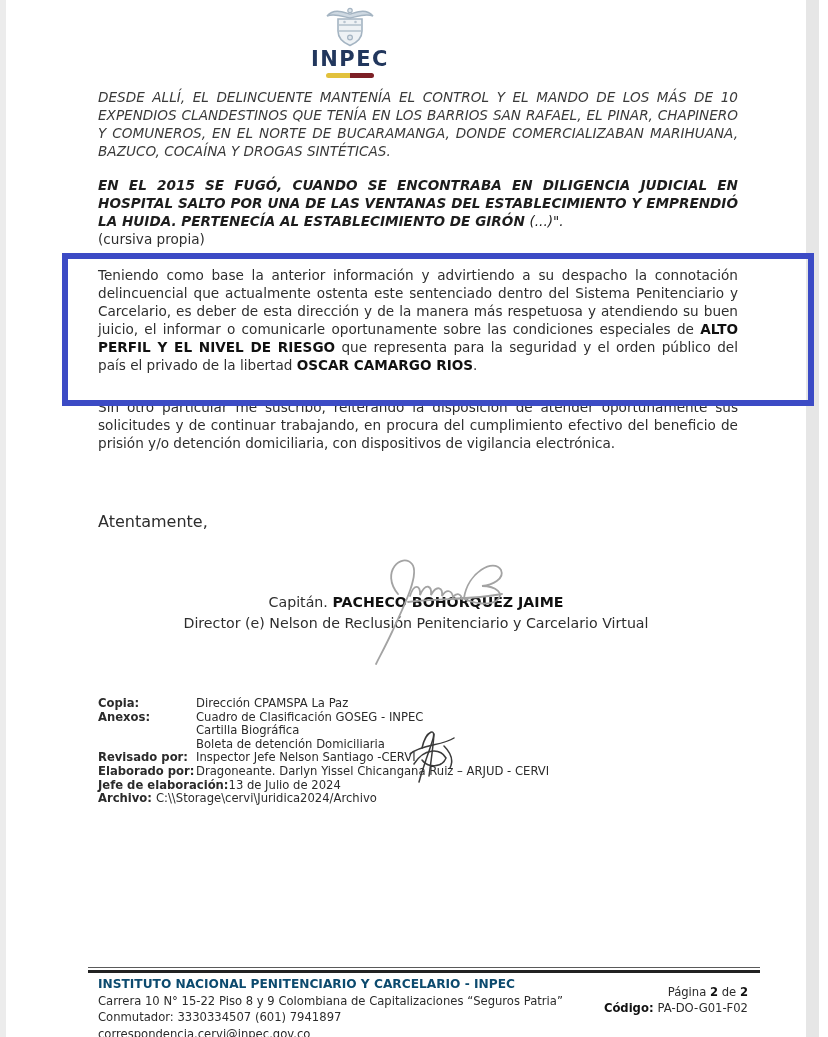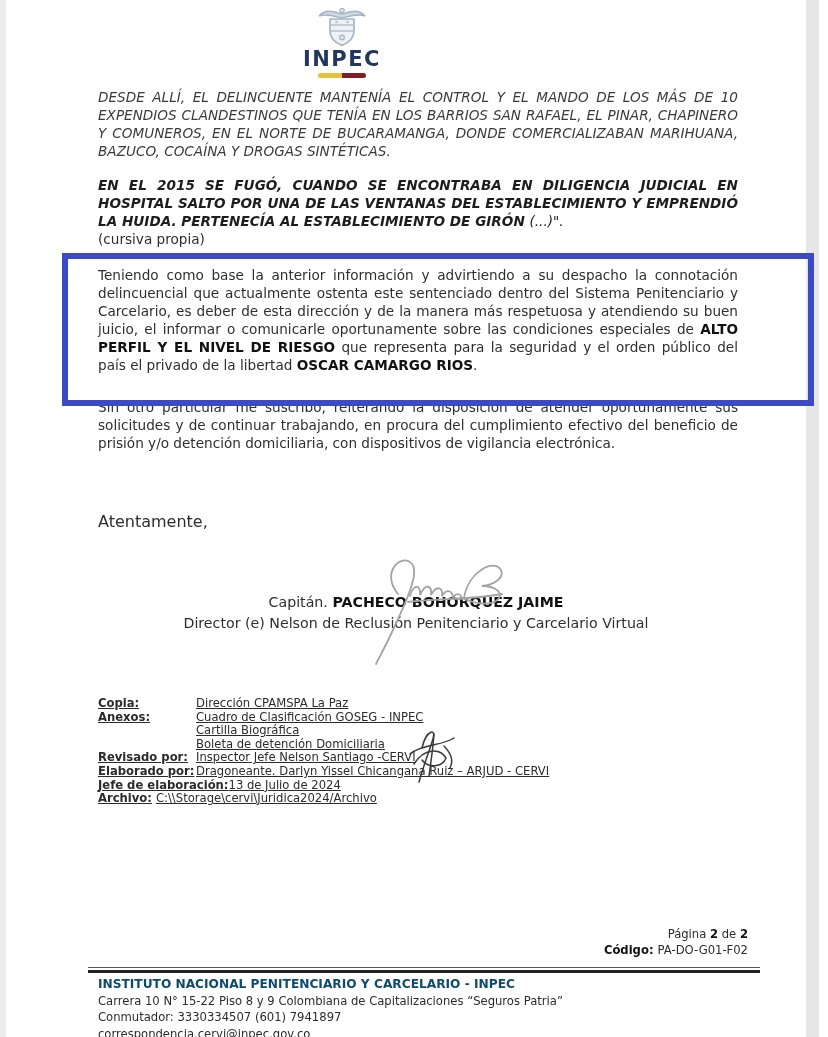--- a/index.html
+++ b/index.html
@@ -7,21 +7,21 @@
     position:relative; width:828px; height:1037px; margin:0 auto;
     background:#ffffff; overflow:hidden;
     font-family:"DejaVu Sans", "Liberation Sans", sans-serif;
     color:#2e2e2e;
   }
   .edge { position:absolute; top:0; height:100%; background:#e9e9e9; }
   .edge.left  { left:0;  width:6px;  background:#ececec; }
   .edge.right { left:806px; width:13px; background:#e6e6e6; }
 
   
-  .logo { position:absolute; top:5px; left:0; width:684px; display:flex; flex-direction:column; align-items:center; }
+  .logo { position:absolute; top:5px; left:0; width:684px; display:flex; flex-direction:column; align-items:center;padding-left:8px; }
   .crest { width:58px; height:44px; }
   .brand { font-size:21px; font-weight:bold; letter-spacing:1.5px; color:#22375d; line-height:20px; }
   .flagbar { margin-top:4px; width:48px; height:5px; border-radius:3px; overflow:hidden; display:flex; }
   .flagbar .y { width:50%; height:100%; background:#e2c13c; }
   .flagbar .r { width:50%; height:100%; background:#7d2026; }
 
   
   .para { position:absolute; left:98px; width:640px; font-size:13.6px; line-height:18px; text-align:justify; }
   .caps-italic { font-style:italic; text-transform:none; color:#3a3a3a; }
   .caps-bold   { font-style:italic; font-weight:bold; color:#1d1d1d; }
@@ -34,32 +34,32 @@
     box-sizing:border-box; border:6px solid #3c4bc5; background:transparent; z-index:5;
   }
 
   .closing { position:absolute; left:98px; top:512px; font-size:16px; }
 
   .sig-svg { position:absolute; left:352px; top:548px; width:160px; height:120px; z-index:3; }
   .signatory { position:absolute; left:88px; top:592px; width:656px; text-align:center; font-size:14.2px; line-height:21px; z-index:2; }
 
   
   .meta { position:absolute; left:98px; top:697px; font-size:11.6px; line-height:13.6px; color:#2b2b2b; }
-  .meta-row { display:flex;text-decoration:underline; }
+  .meta-row { display:flex; }
   .meta-label { font-weight:bold; width:98px; flex:0 0 auto; }
   .meta-row.inline .meta-label { width:auto; }
   .meta-row.gap .meta-value { margin-left:4px; }
   .initials-svg { position:absolute; left:400px; top:720px; width:64px; height:70px; z-index:3; }
 
   
   .footer-rule { position:absolute; left:88px; top:967px; width:672px; height:2px;
                  border-top:1px solid #5a5a5a; border-bottom:3px solid #222; }
   .footer-left { position:absolute; left:98px; top:976px; font-size:11.6px; line-height:16.5px; color:#2b2b2b; }
   .footer-left .org { font-weight:bold; font-size:12.2px; color:#0c4a6e; }
-  .footer-right { position:absolute; right:80px; top:927px; font-size:11.6px; line-height:15.5px; text-align:right; color:#2b2b2b; }
+  .footer-right { position:absolute; right:80px; top:985px; font-size:11.6px; line-height:15.5px; text-align:right; color:#2b2b2b; }
 </style>
 </head>
 <body>
 
 <div class="page">
   <div class="edge left"></div>
   <div class="edge right"></div>
 
   <div class="logo">
     <svg class="crest" viewBox="0 0 58 44" fill="none">

